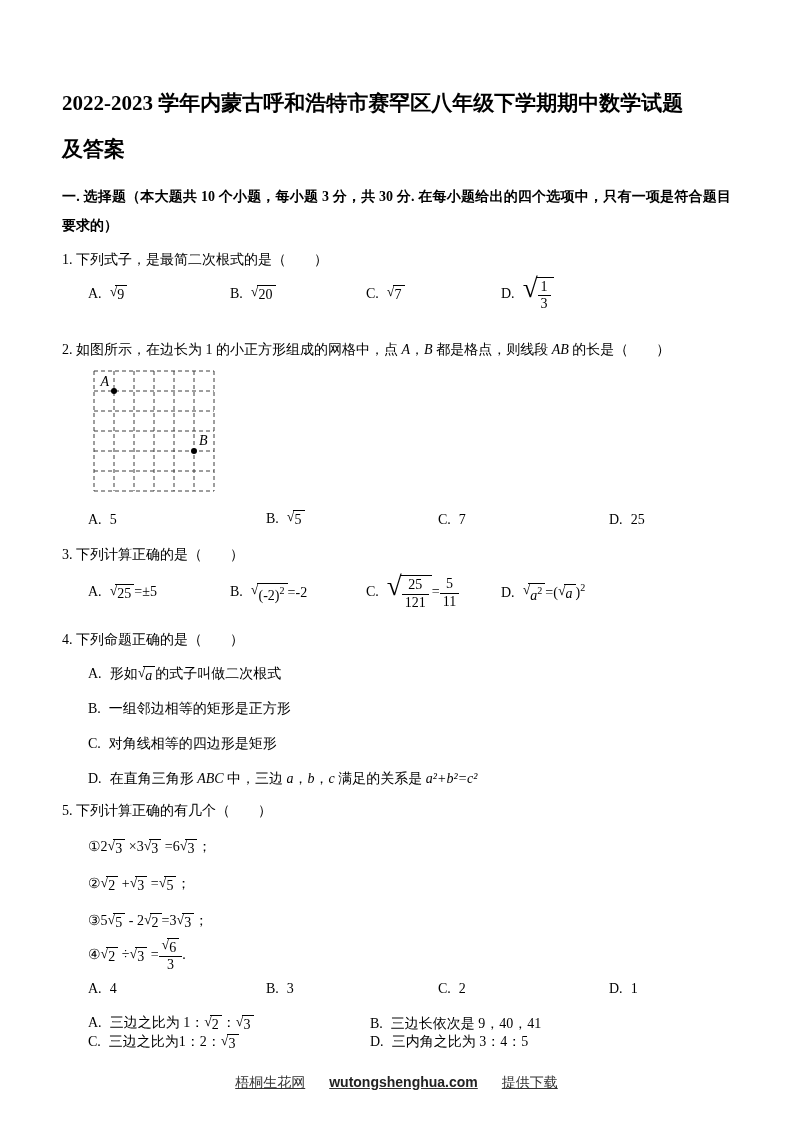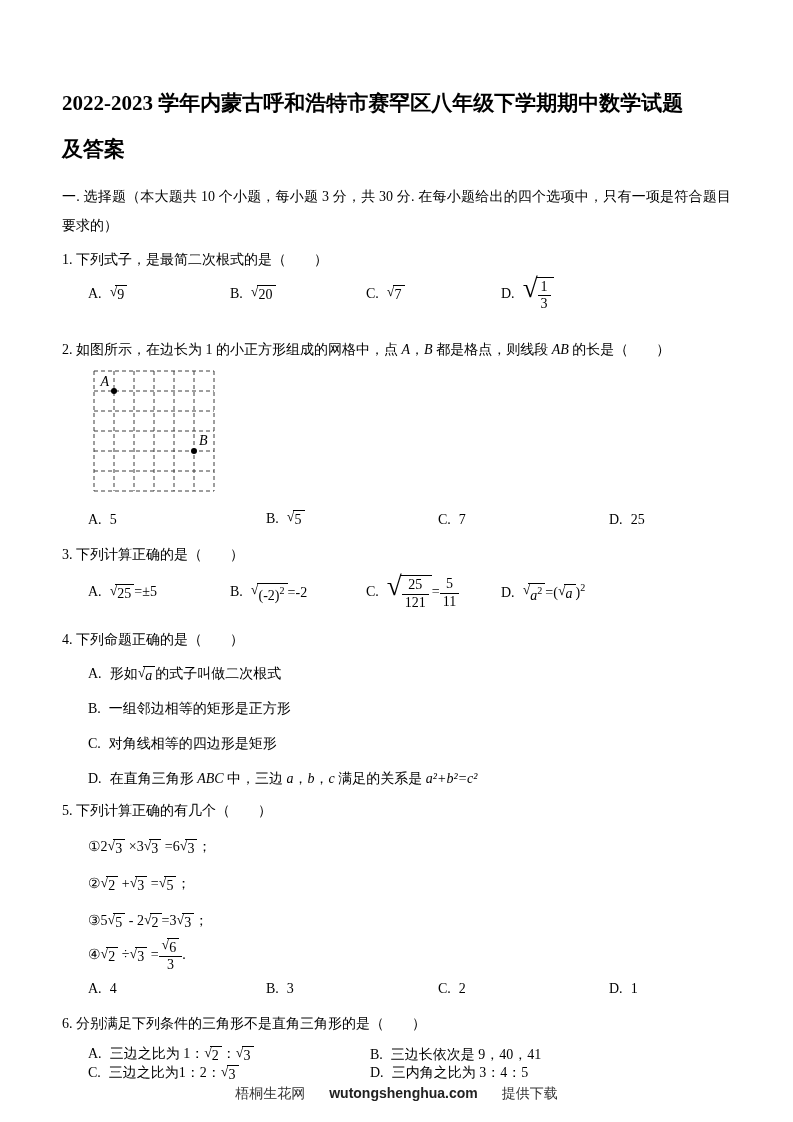--- a/index.html
+++ b/index.html
@@ -8,21 +8,21 @@
     width:793px; height:1122px; overflow:hidden;
     background:#ffffff; color:#000;
     font-family:"Liberation Serif","DejaVu Serif",serif;
     font-size:14px;
   }
   .page { padding:90px 62px 0 62px; }
 
   .title { text-align:left; font-size:21px; font-weight:700; margin:0; line-height:26px; }
   .title.t2 { margin-top:20px; }
 
-  .heading { font-weight:400; margin:20px 0 0; line-height:29px; text-align:justify; }
+  .heading { font-weight:700; margin:20px 0 0; line-height:29px; text-align:justify; }
 
   .stem { margin:8px 0 0; line-height:23px; }
   .q2gap { margin-top:20px; }
 
   
   .opts4 { display:grid; grid-template-columns:142px 136px 135px 1fr; padding-left:26px; align-items:center; }
   .row-tall { min-height:47px; }
   .row-taller { min-height:54px; }
   .row-plain { min-height:31px;gap:36px; }
   .opts2 { display:grid; grid-template-columns:282px 1fr; padding-left:26px; margin-top:10px; align-items:center; }
@@ -42,21 +42,21 @@
   i { font-family:"Liberation Serif",serif; }
 
   
   .mitem { padding-left:26px; margin:12px 0 0; line-height:25px; }
   .mitem.last { margin-top:5px; }
 
   
   .figwrap { margin:4px 0 2px 26px; }
 
   
-  .footer { margin-top:2px; text-align:center; color:#333; }
+  .footer { margin-top:22px; text-align:center; color:#333;text-decoration:underline; }
   .footer .url { font-family:"Liberation Sans","DejaVu Sans",sans-serif; font-weight:700; color:#222; margin:0 24px; }
 </style>
 </head>
 <body>
 
 <div class="page">
 
   <h1 class="title">2022-2023 学年内蒙古呼和浩特市赛罕区八年级下学期期中数学试题</h1>
   <h1 class="title t2">及答案</h1>
 
@@ -181,21 +181,20 @@
           </span></span>
         <span class="den">3</span>
       </span><span>.</span></p>
   <div class="opts4 row-plain">
     <span class="opt"><span class="olabel">A.</span><span>4</span></span>
     <span class="opt"><span class="olabel">B.</span><span>3</span></span>
     <span class="opt"><span class="olabel">C.</span><span>2</span></span>
     <span class="opt"><span class="olabel">D.</span><span>1</span></span>
   </div>
 
-  <p class="stem">6. 分别满足下列条件的三角形不是直角三角形的是（　　）</p>
   <div class="opts2">
     <span class="opt"><span class="olabel">A.</span><span>三边之比为 1：</span><span class="sqrt">
           <span class="rad">2</span>
         </span><span>：</span><span class="sqrt">
           <span class="rad">3</span>
         </span></span>
     <span class="opt"><span class="olabel">B.</span><span>三边长依次是 9，40，41</span></span>
     <span class="opt"><span class="olabel">C.</span><span>三边之比为1：2：</span><span class="sqrt">
           <span class="rad">3</span>
         </span></span>

